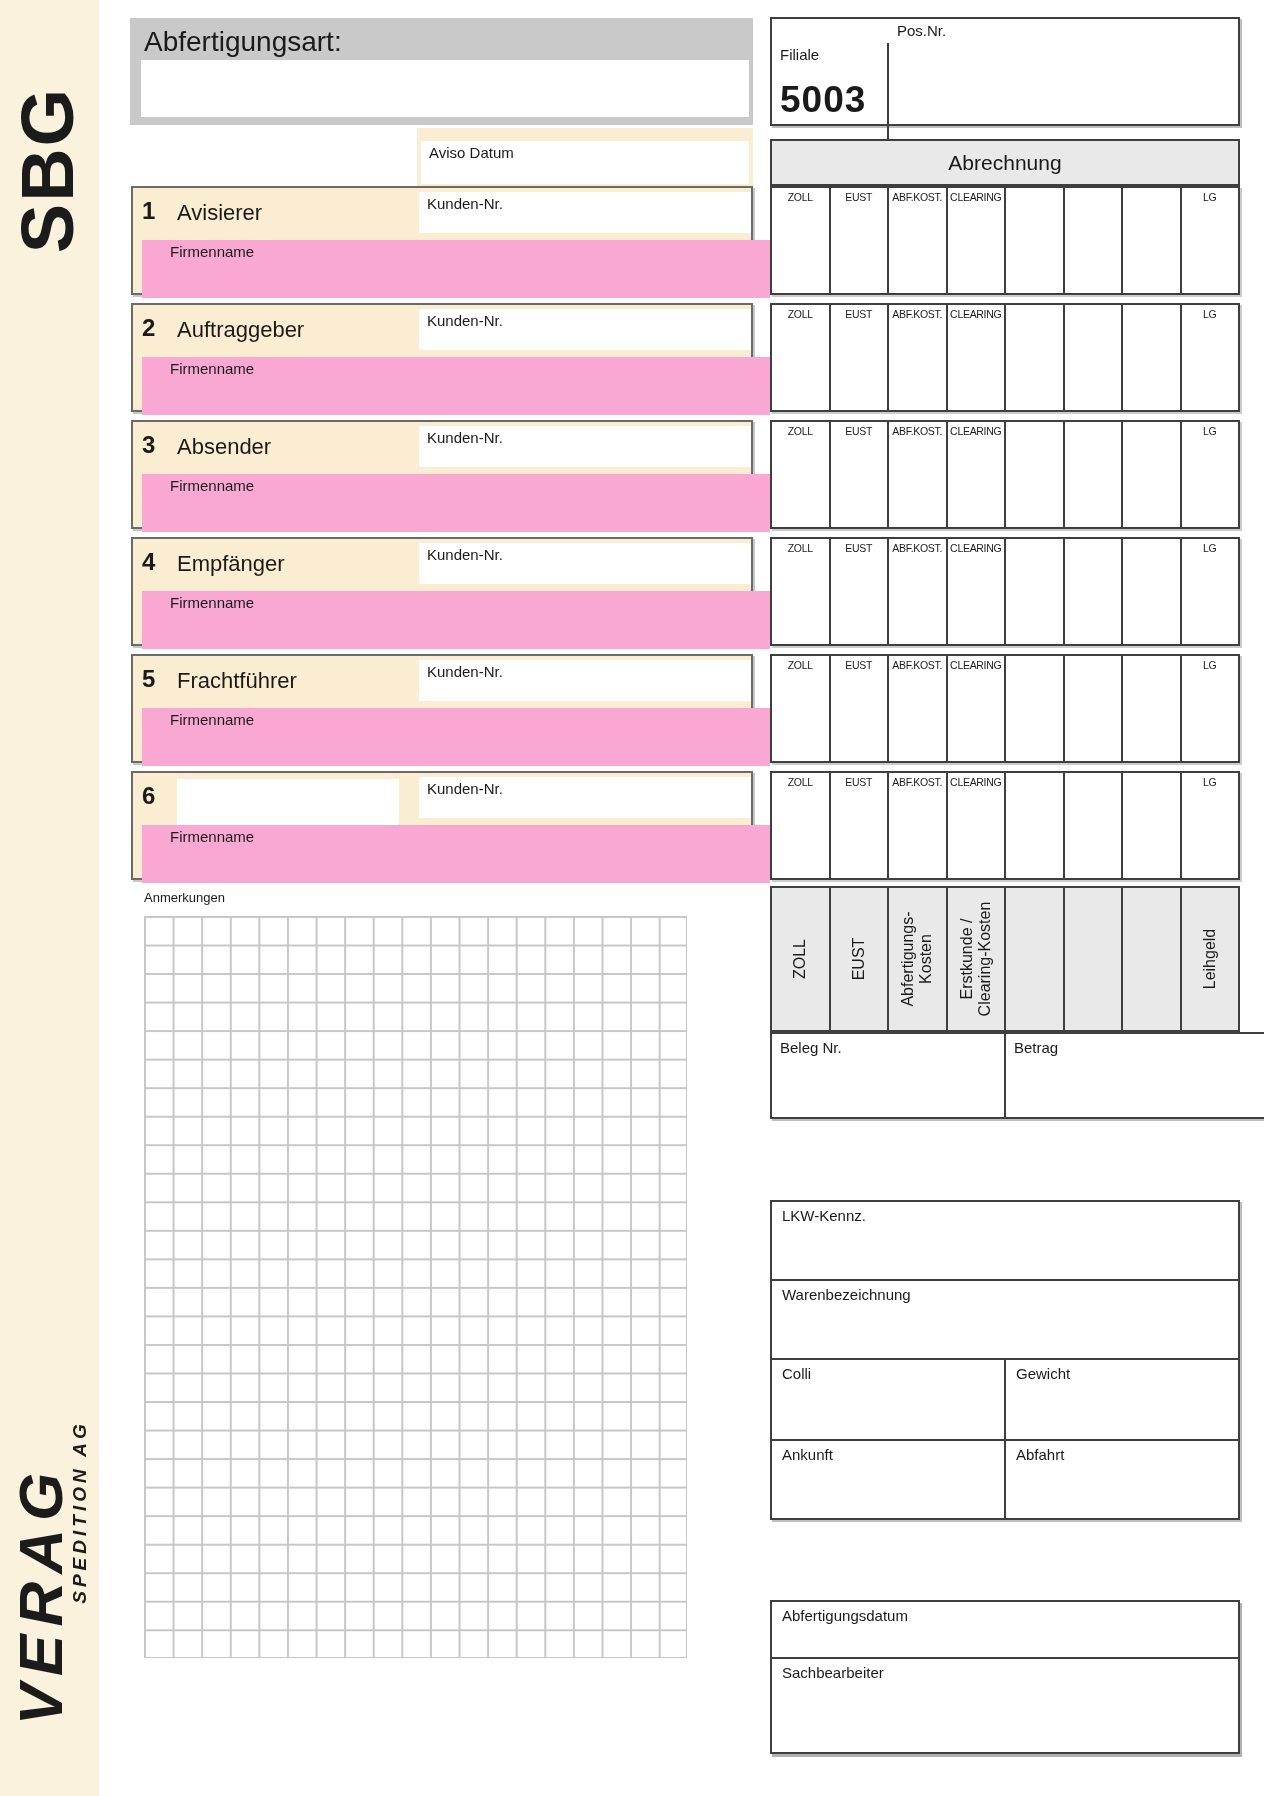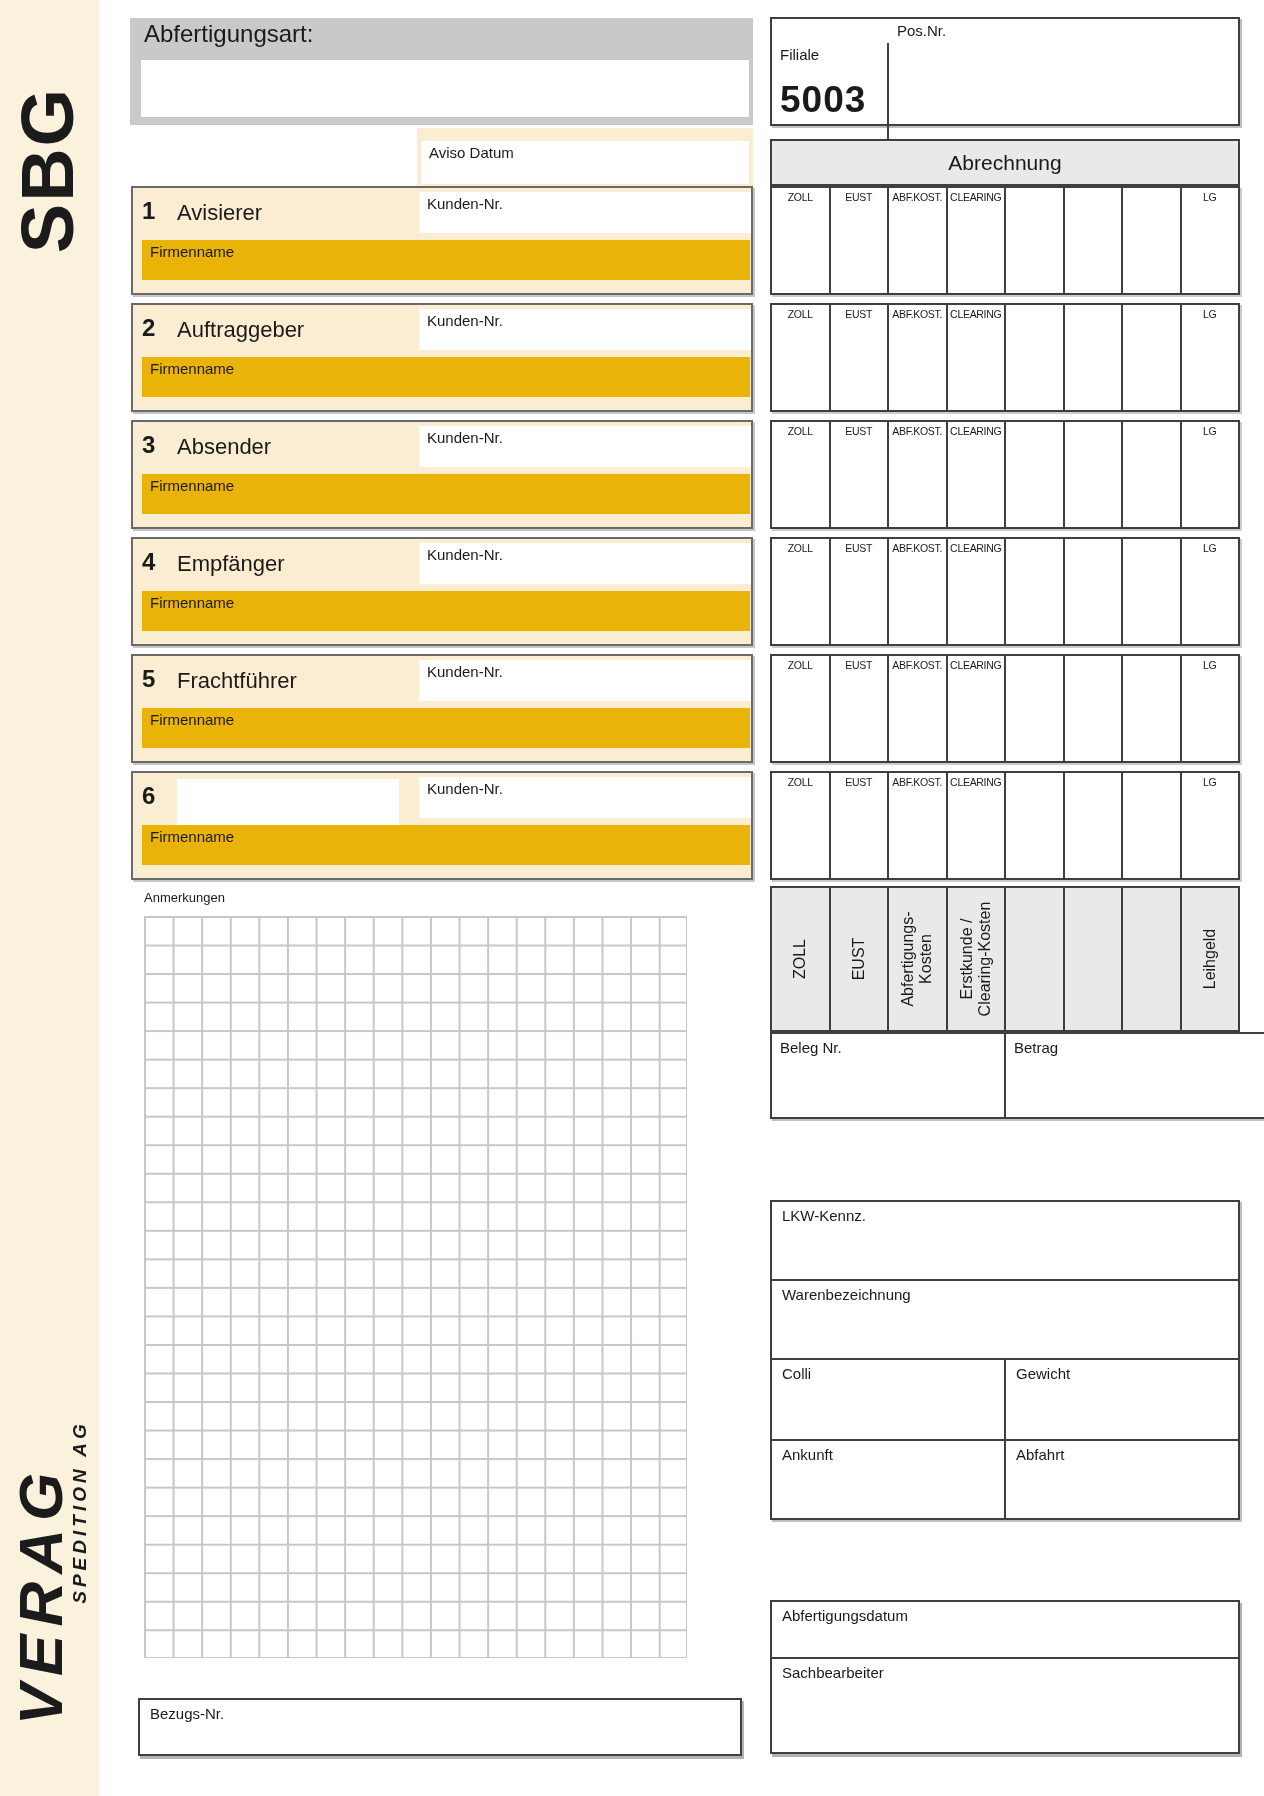--- a/index.html
+++ b/index.html
@@ -11,21 +11,21 @@
   .rot{position:absolute;transform-origin:center;white-space:nowrap;color:#1b1b1b;}
   .sbg{left:47px;top:170px;font-size:74px;font-weight:900;letter-spacing:2px;
        transform:translate(-50%,-50%) rotate(-90deg);}
   .verag{left:40px;top:1595px;font-size:62px;font-weight:900;font-style:italic;letter-spacing:8px;
        transform:translate(-50%,-50%) rotate(-90deg);}
   .sped{left:80px;top:1512px;font-size:19px;font-weight:700;font-style:italic;letter-spacing:4px;
        transform:translate(-50%,-50%) rotate(-90deg);}
 
   
   .abf-box{position:absolute;left:130px;top:18px;width:623px;height:107px;background:#C9C9C9;}
-  .abf-label{position:absolute;left:14px;top:2px;font-size:24px;}
+  .abf-label{position:absolute;left:14px;top:8px;font-size:28px;}
   .abf-input{position:absolute;left:11px;top:42px;width:608px;height:57px;background:#ffffff;}
 
   
   .filiale-box{position:absolute;left:770px;top:17px;width:470px;height:109px;background:#fff;
        border:2.5px solid #3f3f3f;box-sizing:border-box;box-shadow:2px 2px 0 rgba(0,0,0,.25);}
   .filiale-cell{position:absolute;left:0;top:0;width:117px;height:100%;border-right:2px solid #3f3f3f;box-sizing:border-box;margin-top:24px;}
   .small-label{font-size:15px;}
   .filiale-label{position:absolute;left:8px;top:3px;}
   .filiale-value{position:absolute;left:8px;top:36px;font-size:37px;font-weight:700;letter-spacing:1px;}
   .pos-label{position:absolute;left:125px;top:3px;}
@@ -34,21 +34,21 @@
   .aviso{position:absolute;left:417px;top:128px;width:336px;height:58px;background:#FBEDD1;}
   .aviso-input{position:absolute;left:4px;top:13px;width:328px;height:43px;background:#fff;}
   .field-label{font-size:15px;padding:3px 0 0 8px;display:block;}
 
   
   .row{position:absolute;left:131px;width:622px;height:109px;background:#FBEDD1;
        border:2px solid #6a6a6a;box-sizing:border-box;box-shadow:2px 2px 0 rgba(0,0,0,.22);}
   .row-num{position:absolute;left:9px;top:9px;font-size:24px;font-weight:700;}
   .row-label{position:absolute;left:44px;top:12px;font-size:22px;}
   .kunden{position:absolute;left:286px;top:4px;width:332px;height:41px;background:#fff;}
-  .firma{position:absolute;left:9px;top:52px;width:608px;height:40px;background:#eab308;}
+  .firma{position:absolute;left:9px;top:52px;width:608px;height:58px;background:#f9a8d4;padding-left:20px;}
   .blankname{position:absolute;left:44px;top:6px;width:222px;height:46px;background:#fff;}
 
   
   .abr-header{position:absolute;left:770px;top:139px;width:470px;height:47px;background:#E9E9E9;
        border:2px solid #3f3f3f;box-sizing:border-box;text-align:center;}
   .abr-title{font-size:21px;line-height:44px;text-align:right;}
   .band{position:absolute;left:770px;width:470px;height:109px;background:#fff;
        border:2px solid #3f3f3f;box-sizing:border-box;display:flex;box-shadow:2px 2px 0 rgba(0,0,0,.2);}
   .bcell{flex:1 1 0;border-right:2px solid #3f3f3f;box-sizing:border-box;text-align:center;}
   .bcell:last-child{border-right:none;border-radius:17px;}
@@ -409,17 +409,14 @@
   </div>
 
   <div class="proc-box">
     <span class="det-label" style="left:10px;top:5px">Abfertigungsdatum</span>
     <div style="position:absolute;left:0;top:24px;right:0;height:30px;"></div>
     <div class="proc-div"></div>
     <span class="det-label" style="left:10px;top:62px">Sachbearbeiter</span>
     <div style="position:absolute;left:0;top:81px;right:0;bottom:0;"></div>
   </div>
 
-  <div class="bezug-box">
-    <span class="det-label" style="left:10px;top:5px">Bezugs-Nr.</span>
-  </div>
 
 </div>
 
 </body></html>

